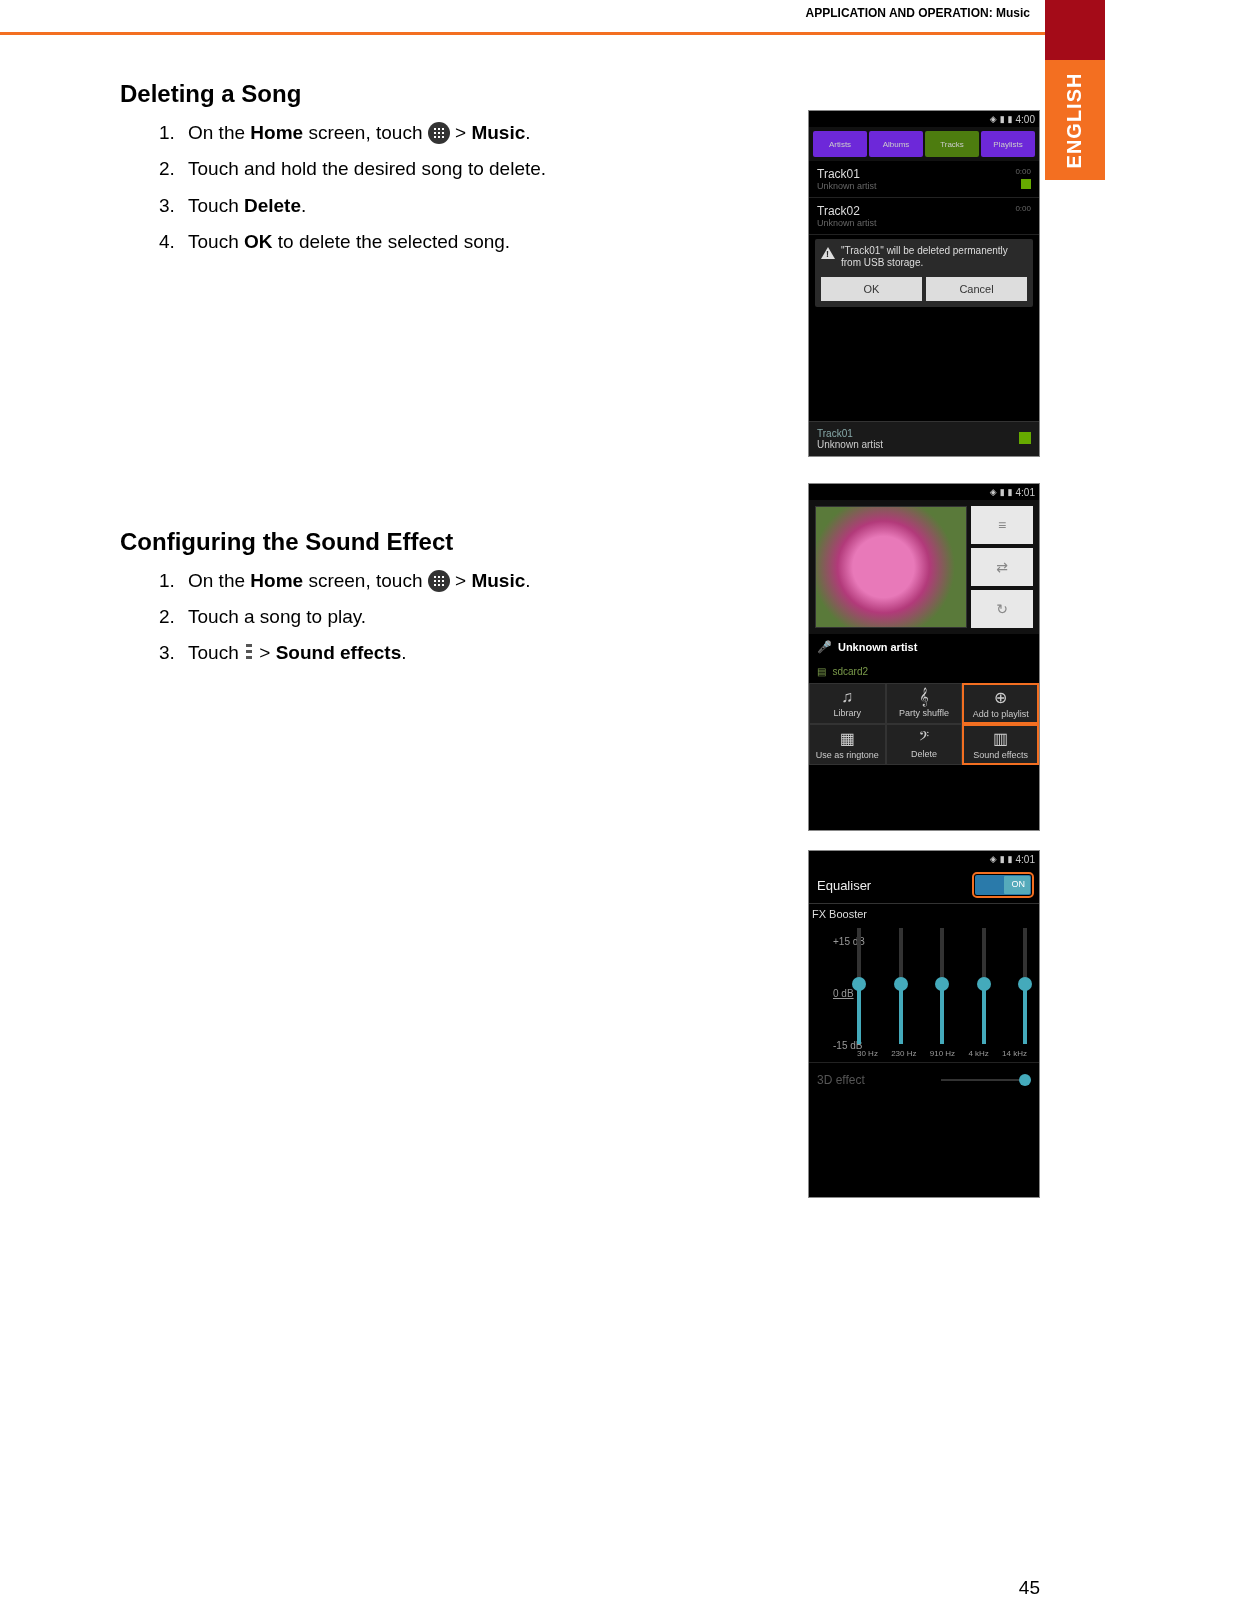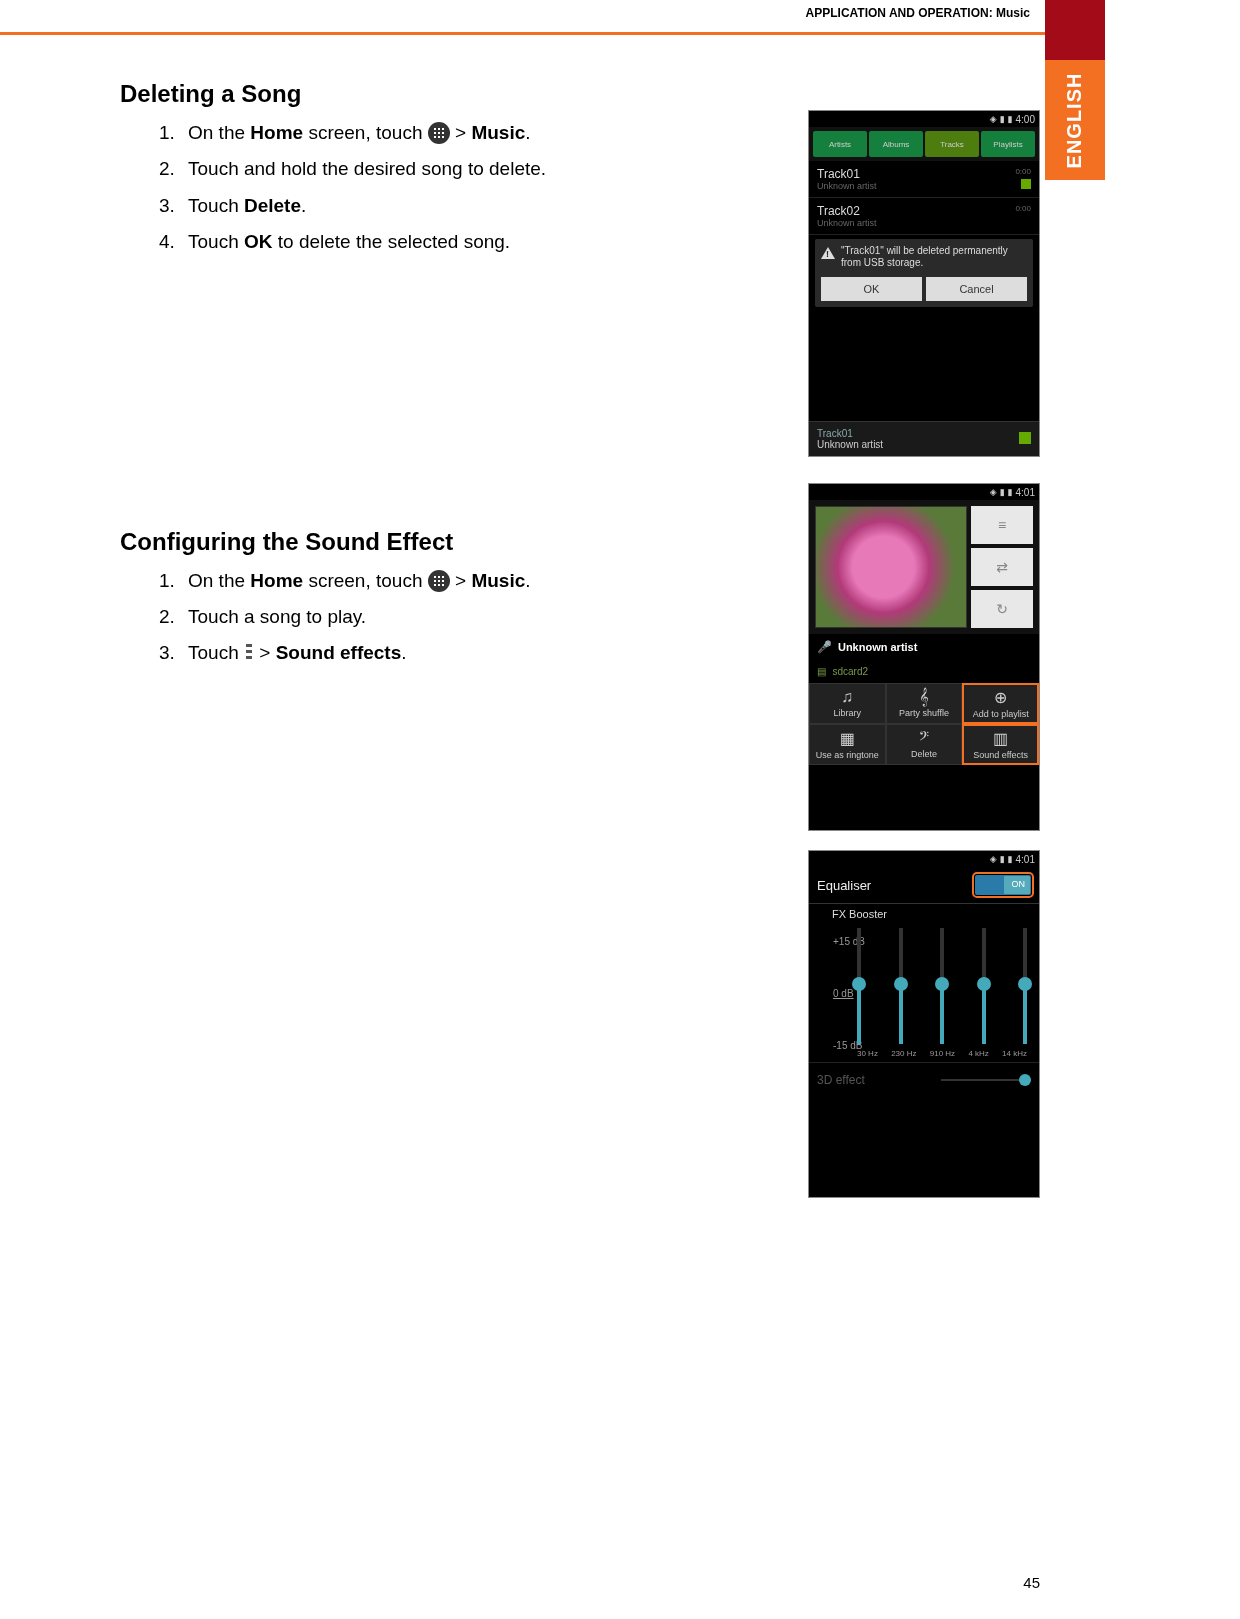--- a/index.html
+++ b/index.html
@@ -136,21 +136,21 @@
   
   .tab-row {
     display: flex;
     gap: 2px;
     padding: 4px;
     background: #111;
   }
   .tab-row .tab {
     flex: 1;
     height: 26px;
-    background: #15803d;
+    background: #6d28d9;
     border-radius: 2px;
     font-size: 8px;
     display:flex;align-items:center;justify-content:center;
   }
   .tab-row .tab.active { background: #4d7c0f; }
   .track {
     padding: 6px 8px;
     border-bottom: 1px solid #222;
     position: relative;
   }
@@ -215,33 +215,33 @@
   .eq-header { display: flex; justify-content: space-between; align-items: center; padding: 8px; border-bottom: 1px solid #333; }
   .eq-header .eq-title { font-size: 13px; color: #eee; }
   .toggle {
     width: 56px; height: 20px; background: #2a7aaa; border-radius: 2px;
     display: flex; align-items: center; justify-content: flex-end;
     outline: 2px solid #f36f21; outline-offset: 1px;
     position: relative;
   }
   .toggle .knob { width: 26px; height: 18px; background: #5ab; margin:1px; border-radius:1px;}
   .toggle .lbl { position:absolute; right: 6px; top: 4px; font-size: 9px; color: #fff; }
-  .fx-label { padding: 4px 23px; font-size: 11px; color: #ddd; }
+  .fx-label { padding: 4px 3px; font-size: 11px; color: #ddd; }
   .eq-body { position: relative; height: 130px; margin: 4px 8px; }
   .eq-scale { position: absolute; left: 16px; width: 34px; font-size: 10px; color: #999; }
   .eq-scale.s1 { top: 8px; } .eq-scale.s2 { top: 60px; text-decoration: underline; } .eq-scale.s3 { top: 112px; }
   .eq-sliders { position: absolute; left: 40px; right: 4px; top: 0; bottom: 14px; display: flex; justify-content: space-between; }
   .eq-slider { width: 4px; background: #333; position: relative; }
   .eq-slider .fill { position: absolute; bottom: 0; left: 0; right: 0; background: #4ab; }
   .eq-slider .thumb { position: absolute; left: -5px; width: 14px; height: 14px; background: #4ab; border-radius: 50%; }
   .eq-freqs { position: absolute; left: 40px; right: 4px; bottom: 0; display: flex; justify-content: space-between; font-size: 8px; color: #999; }
   .extra-row { padding: 10px 8px; display: flex; justify-content: space-between; align-items: center; font-size: 12px; color: #555; border-top: 1px solid #222;}
   .extra-row .slider-track { width: 90px; height: 2px; background: #333; position: relative; }
   .extra-row .slider-thumb { position: absolute; top: -5px; width: 12px; height: 12px; background: #4ab; border-radius: 50%; }
-  .page-num { position: absolute; bottom: 28px; right: 200px; font-size: 15px; }
+  .page-num { position: absolute; bottom: 20px; right: 200px; font-size: 19px; }
 </style>
 </head>
 <body>
 
 <div class="page">
   <div class="header-label">APPLICATION AND OPERATION: Music</div>
   <div class="red-top-block"></div>
   <div class="english-tab">
       <span>ENGLISH</span>
     </div>

